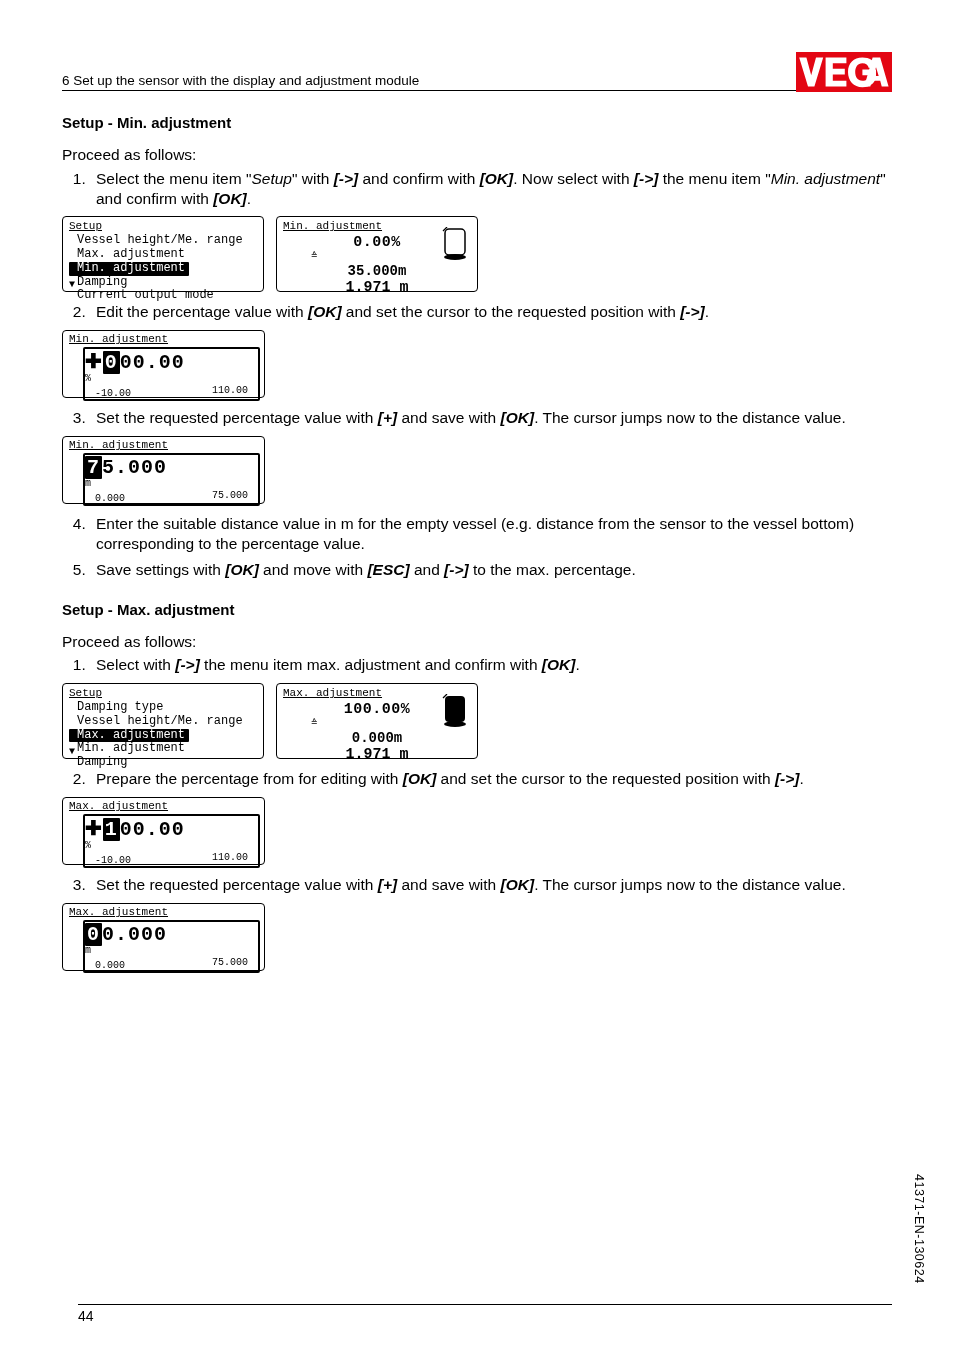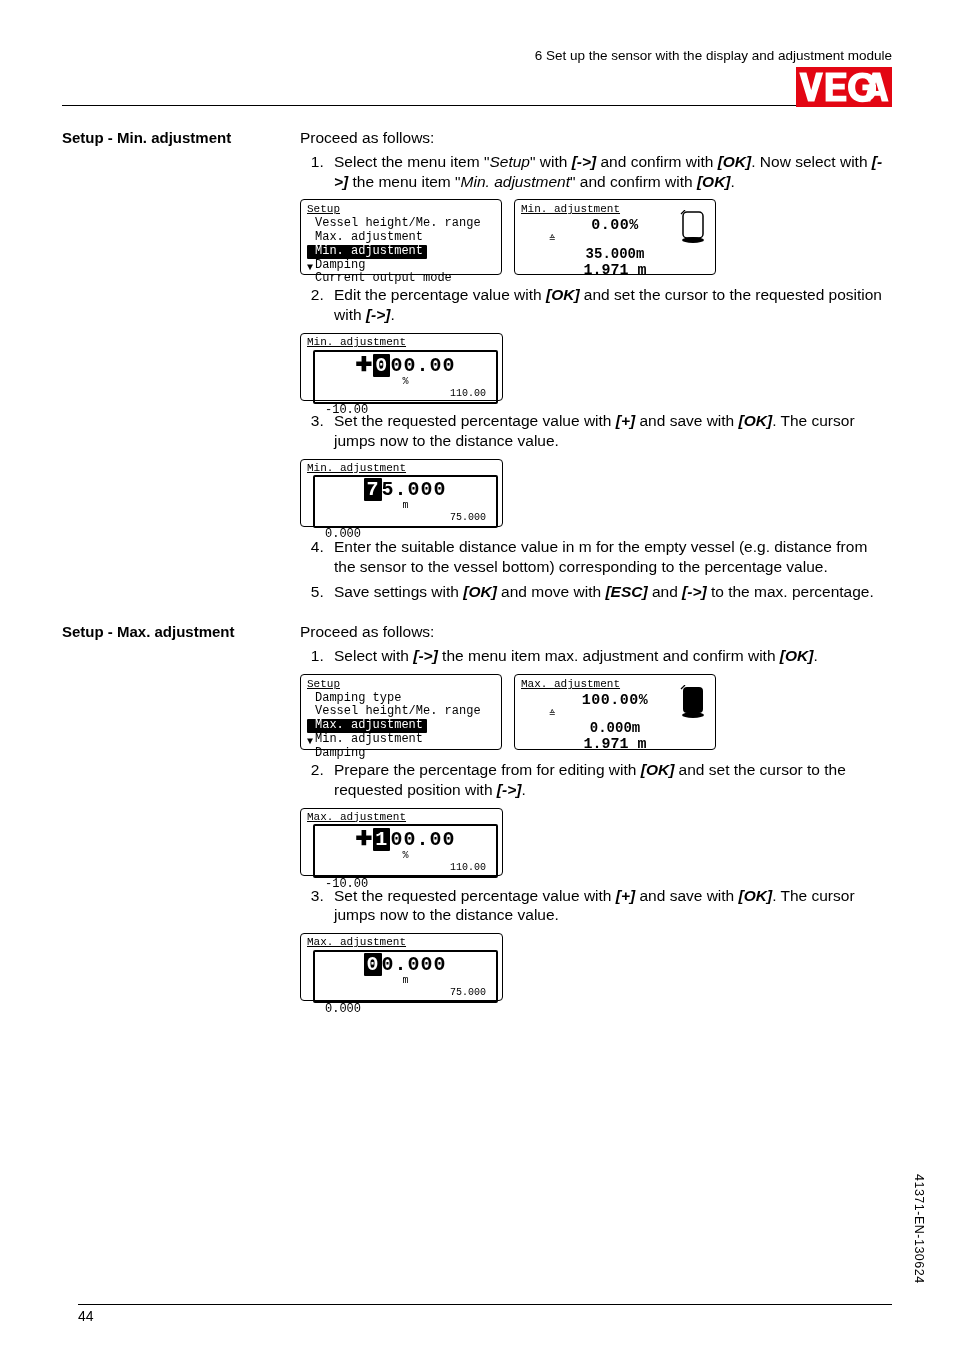--- a/index.html
+++ b/index.html
@@ -21,35 +21,35 @@
     height: 100%;
     position: relative;
   }
   .header-row {
     display: flex;
     align-items: flex-end;
     justify-content: space-between;
     border-bottom: 1px solid #000;
     padding-bottom: 2px;
     margin-bottom: 22px;
-    flex-direction: column;
   }
   .header-text {
     font-size: 13.5px;
   }
   .logo {
     width: 96px;
     height: 40px;
     position: relative;
     top: 4px;
   }
   .two-col {
     display: flex;
-    gap: 20px;
+    gap: 14px;
     margin-bottom: 8px;
+    flex-direction: column;
   }
   .side-label {
     width: 218px;
     flex-shrink: 0;
     font-weight: bold;
     font-size: 15px;
     padding-top: 1px;
   }
   .main-col {
     flex: 1;
@@ -139,23 +139,23 @@
     width: 203px;
     height: 68px;
     position: relative;
     padding: 0;
   }
   .screen.edit .title {
     padding: 2px 6px 0 6px;
   }
   .screen.edit .inner-box {
     border: 2.5px solid #000;
-    margin: 1px 4px 2px 12px;
+    margin: 1px 4px 2px 20px;
     border-radius: 2px;
-    text-align: center;
+    text-align: left;
     font-family: "Courier New", monospace;
   }
   .screen.edit .bigrow {
     font-size: 20px;
     font-weight: bold;
     letter-spacing: 1px;
     padding: 1px 0 0 0;
   }
   .screen.edit .cursor-digit {
     background: #000;
@@ -167,21 +167,21 @@
     font-size: 10px;
     line-height: 1;
     padding-bottom: 1px;
   }
   .screen.edit .scalebar {
     position: relative;
     height: 14px;
     margin: 0 10px 0 10px;
   }
   .screen.edit .scalebar .lbl-l {
-    position: absolute; left: 0; top: 16px; font-size: 12px;
+    position: absolute; left: 0; top: 3px; font-size: 10px;
   }
   .screen.edit .scalebar .lbl-r {
     position: absolute; right: 0; top: 0; font-size: 10px;
   }
   .footer {
     position: absolute;
     bottom: 30px;
     left: 62px;
     right: 62px;
     border-top: 1px solid #000;

